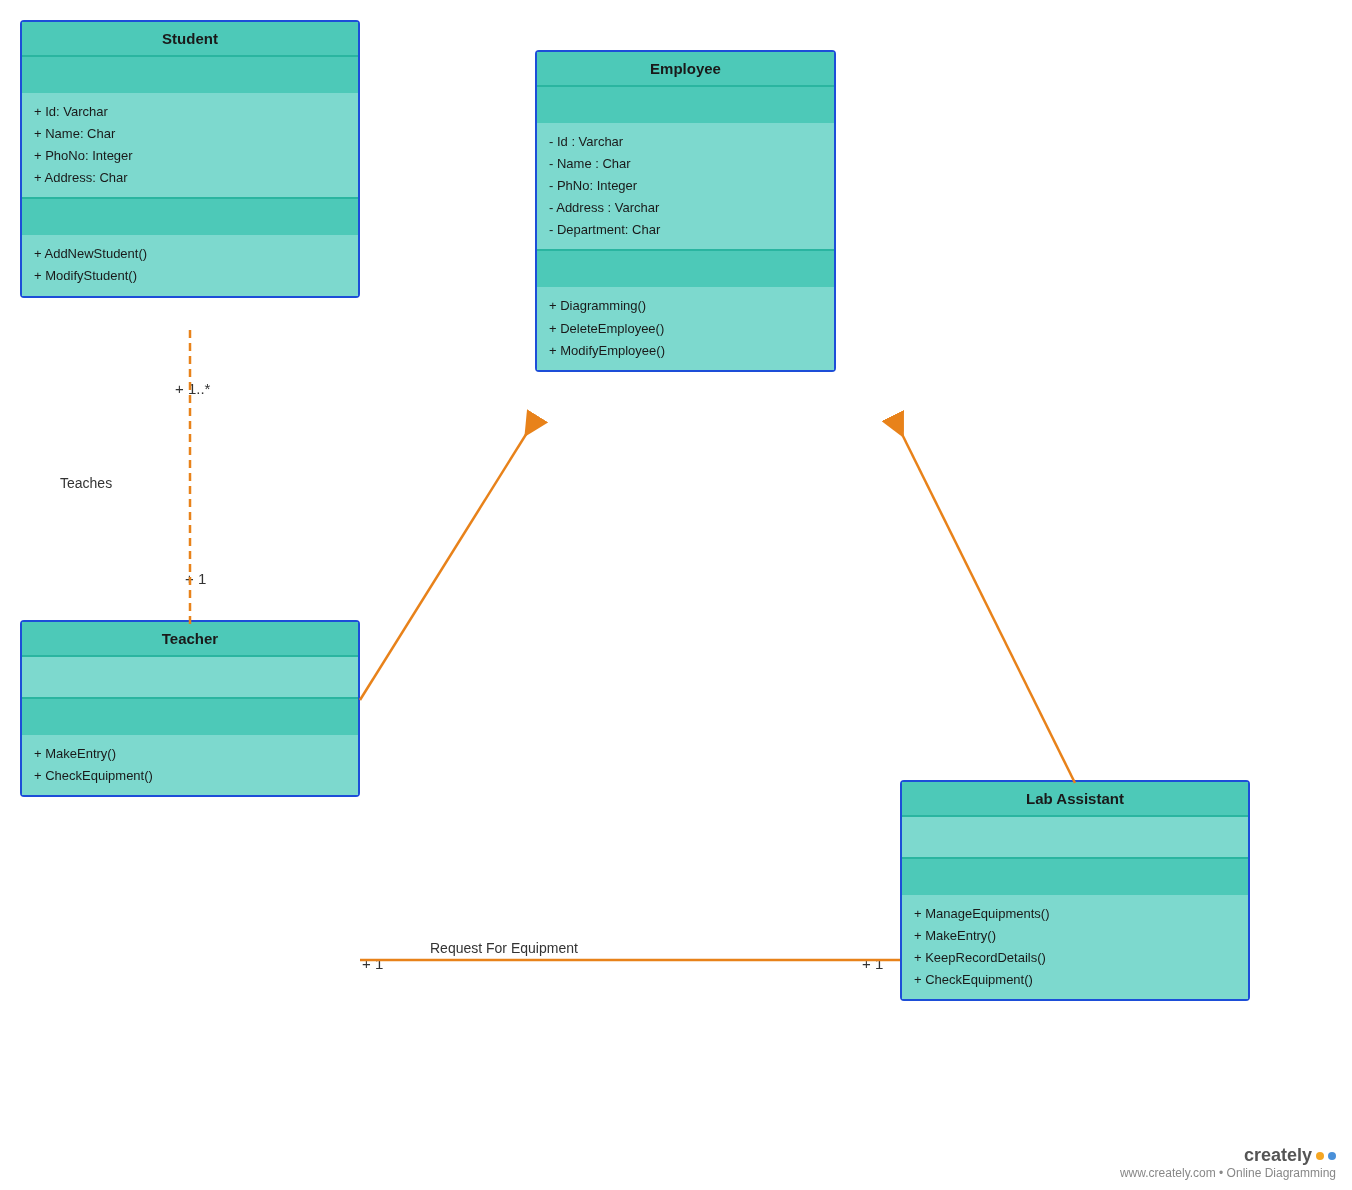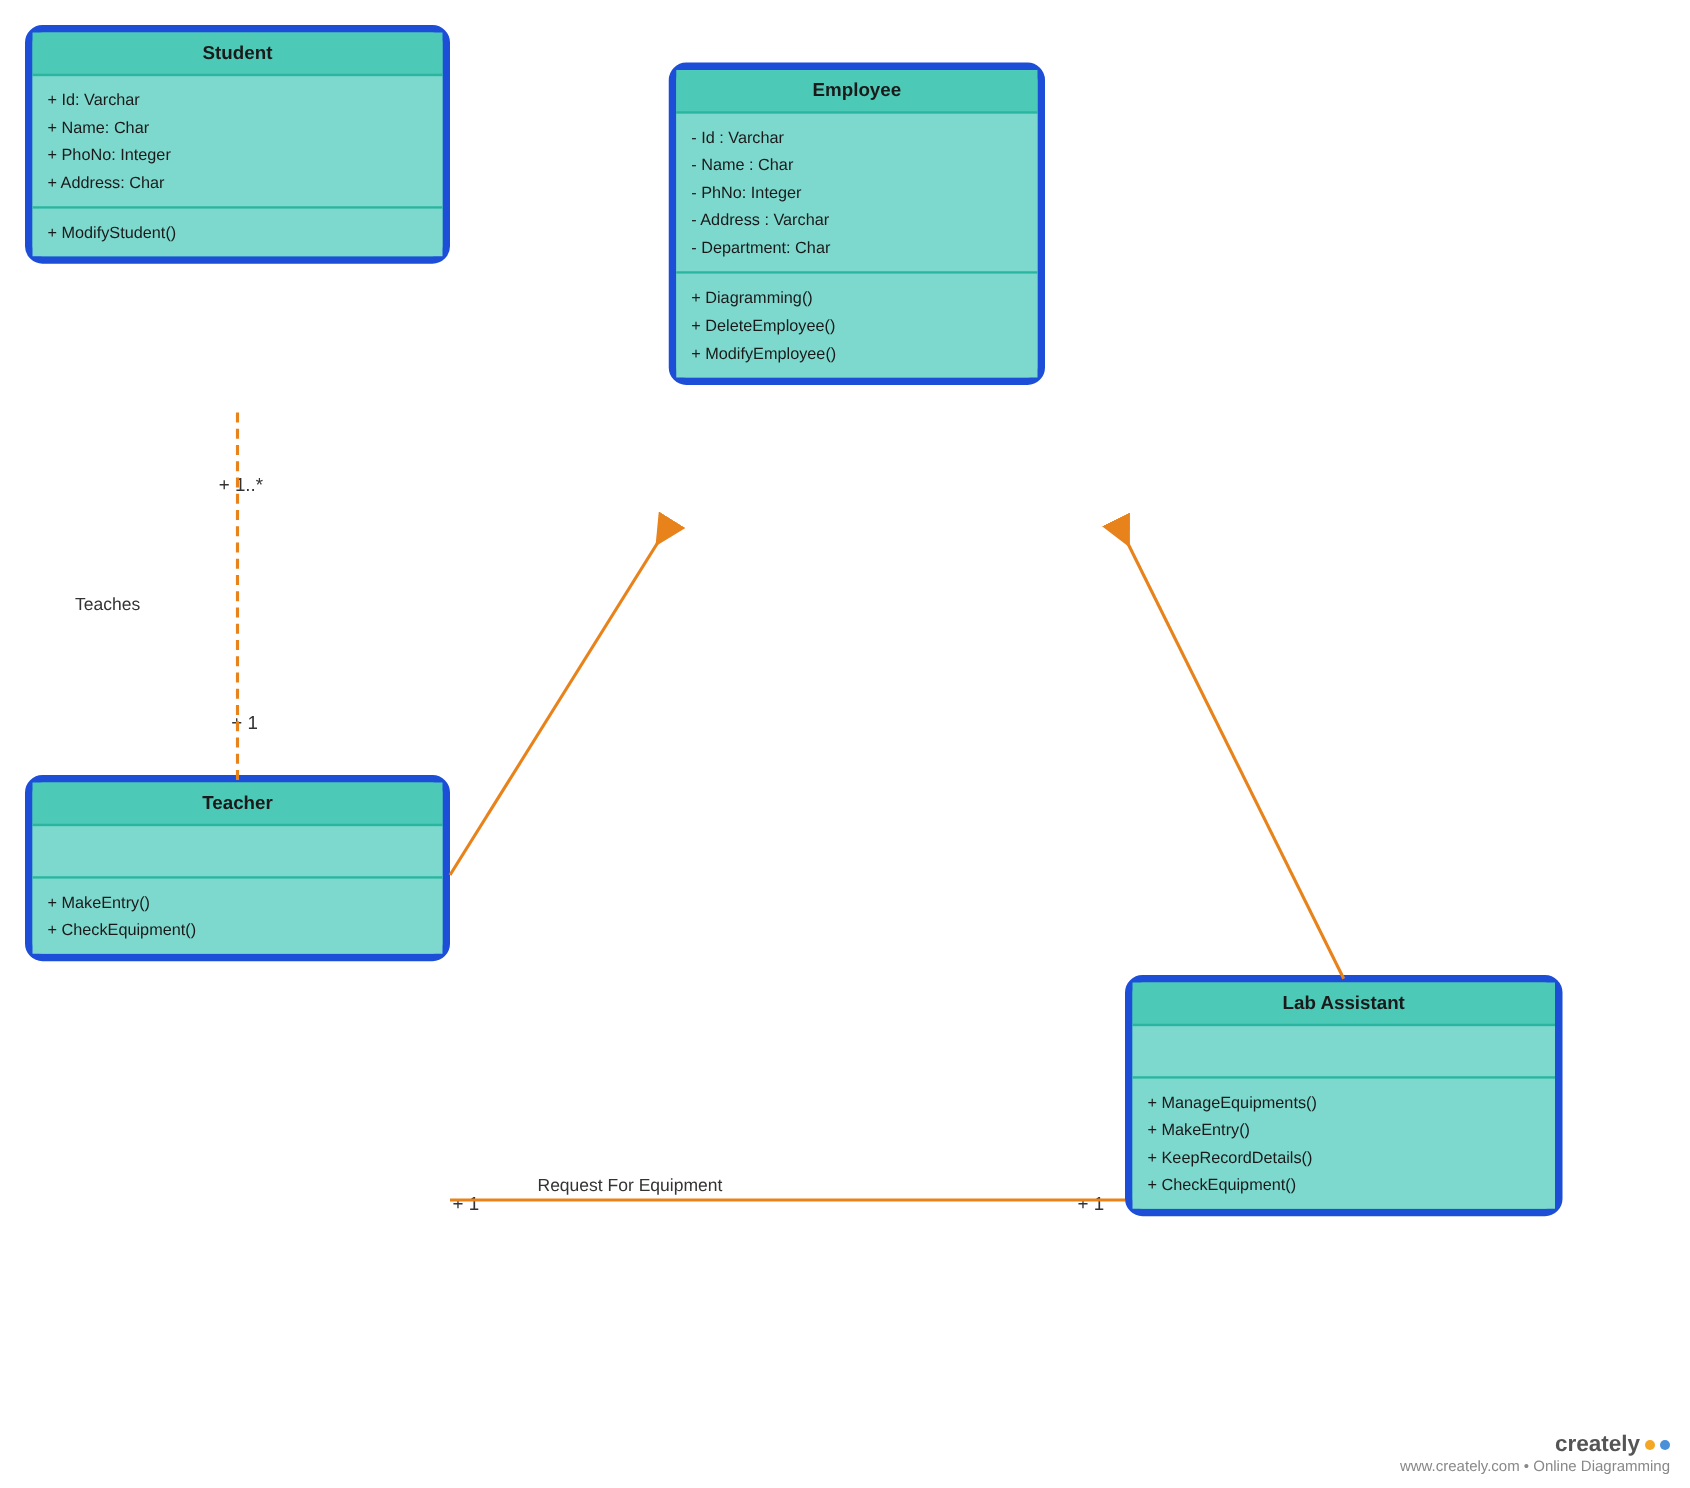--- a/index.html
+++ b/index.html
@@ -7,42 +7,43 @@
       background: #ffffff;
       font-family: Arial, sans-serif;
       width: 1352px;
       height: 1190px;
       position: relative;
       overflow: hidden;
     }
 
     .uml-class {
       position: absolute;
-      border: 6px solid #1d4ed8;
+      border: 2px solid #1d4ed8;
       background: #4dc9b8;
-      border-radius: 14px;
+      border-radius: 4px;
     }
 
     .uml-header {
       background: #4dc9b8;
       border-bottom: 2px solid #2ab5a0;
       padding: 8px 12px;
       text-align: center;
       font-weight: bold;
       font-size: 15px;
       color: #1a1a1a;
     }
 
     .uml-section {
       background: #7dd9ce;
       border-bottom: 2px solid #2ab5a0;
       padding: 8px 12px;
       font-size: 13px;
       color: #1a1a1a;
       line-height: 1.7;
+      margin-top: 36px;
     }
 
     .uml-section:last-child {
       border-bottom: none;
     }
 
     .uml-section-empty {
       background: #7dd9ce;
       border-bottom: 2px solid #2ab5a0;
       padding: 20px 12px;
@@ -108,20 +109,21 @@
 
 <div class="uml-class" style="left: 20px; top: 20px; width: 340px;">
   <div class="uml-header">Student</div>
   <div class="uml-section">
     <div>+ Id: Varchar</div>
     <div>+ Name: Char</div>
     <div>+ PhoNo: Integer</div>
     <div>+ Address: Char</div>
   </div>
   <div class="uml-section">
+    <div>+ AddNewStudent()</div>
     <div>+ ModifyStudent()</div>
   </div>
 </div>
 
 <div class="uml-class" style="left: 535px; top: 50px; width: 301px;">
   <div class="uml-header">Employee</div>
   <div class="uml-section">
     <div>- Id : Varchar</div>
     <div>- Name : Char</div>
     <div>- PhNo: Integer</div>

